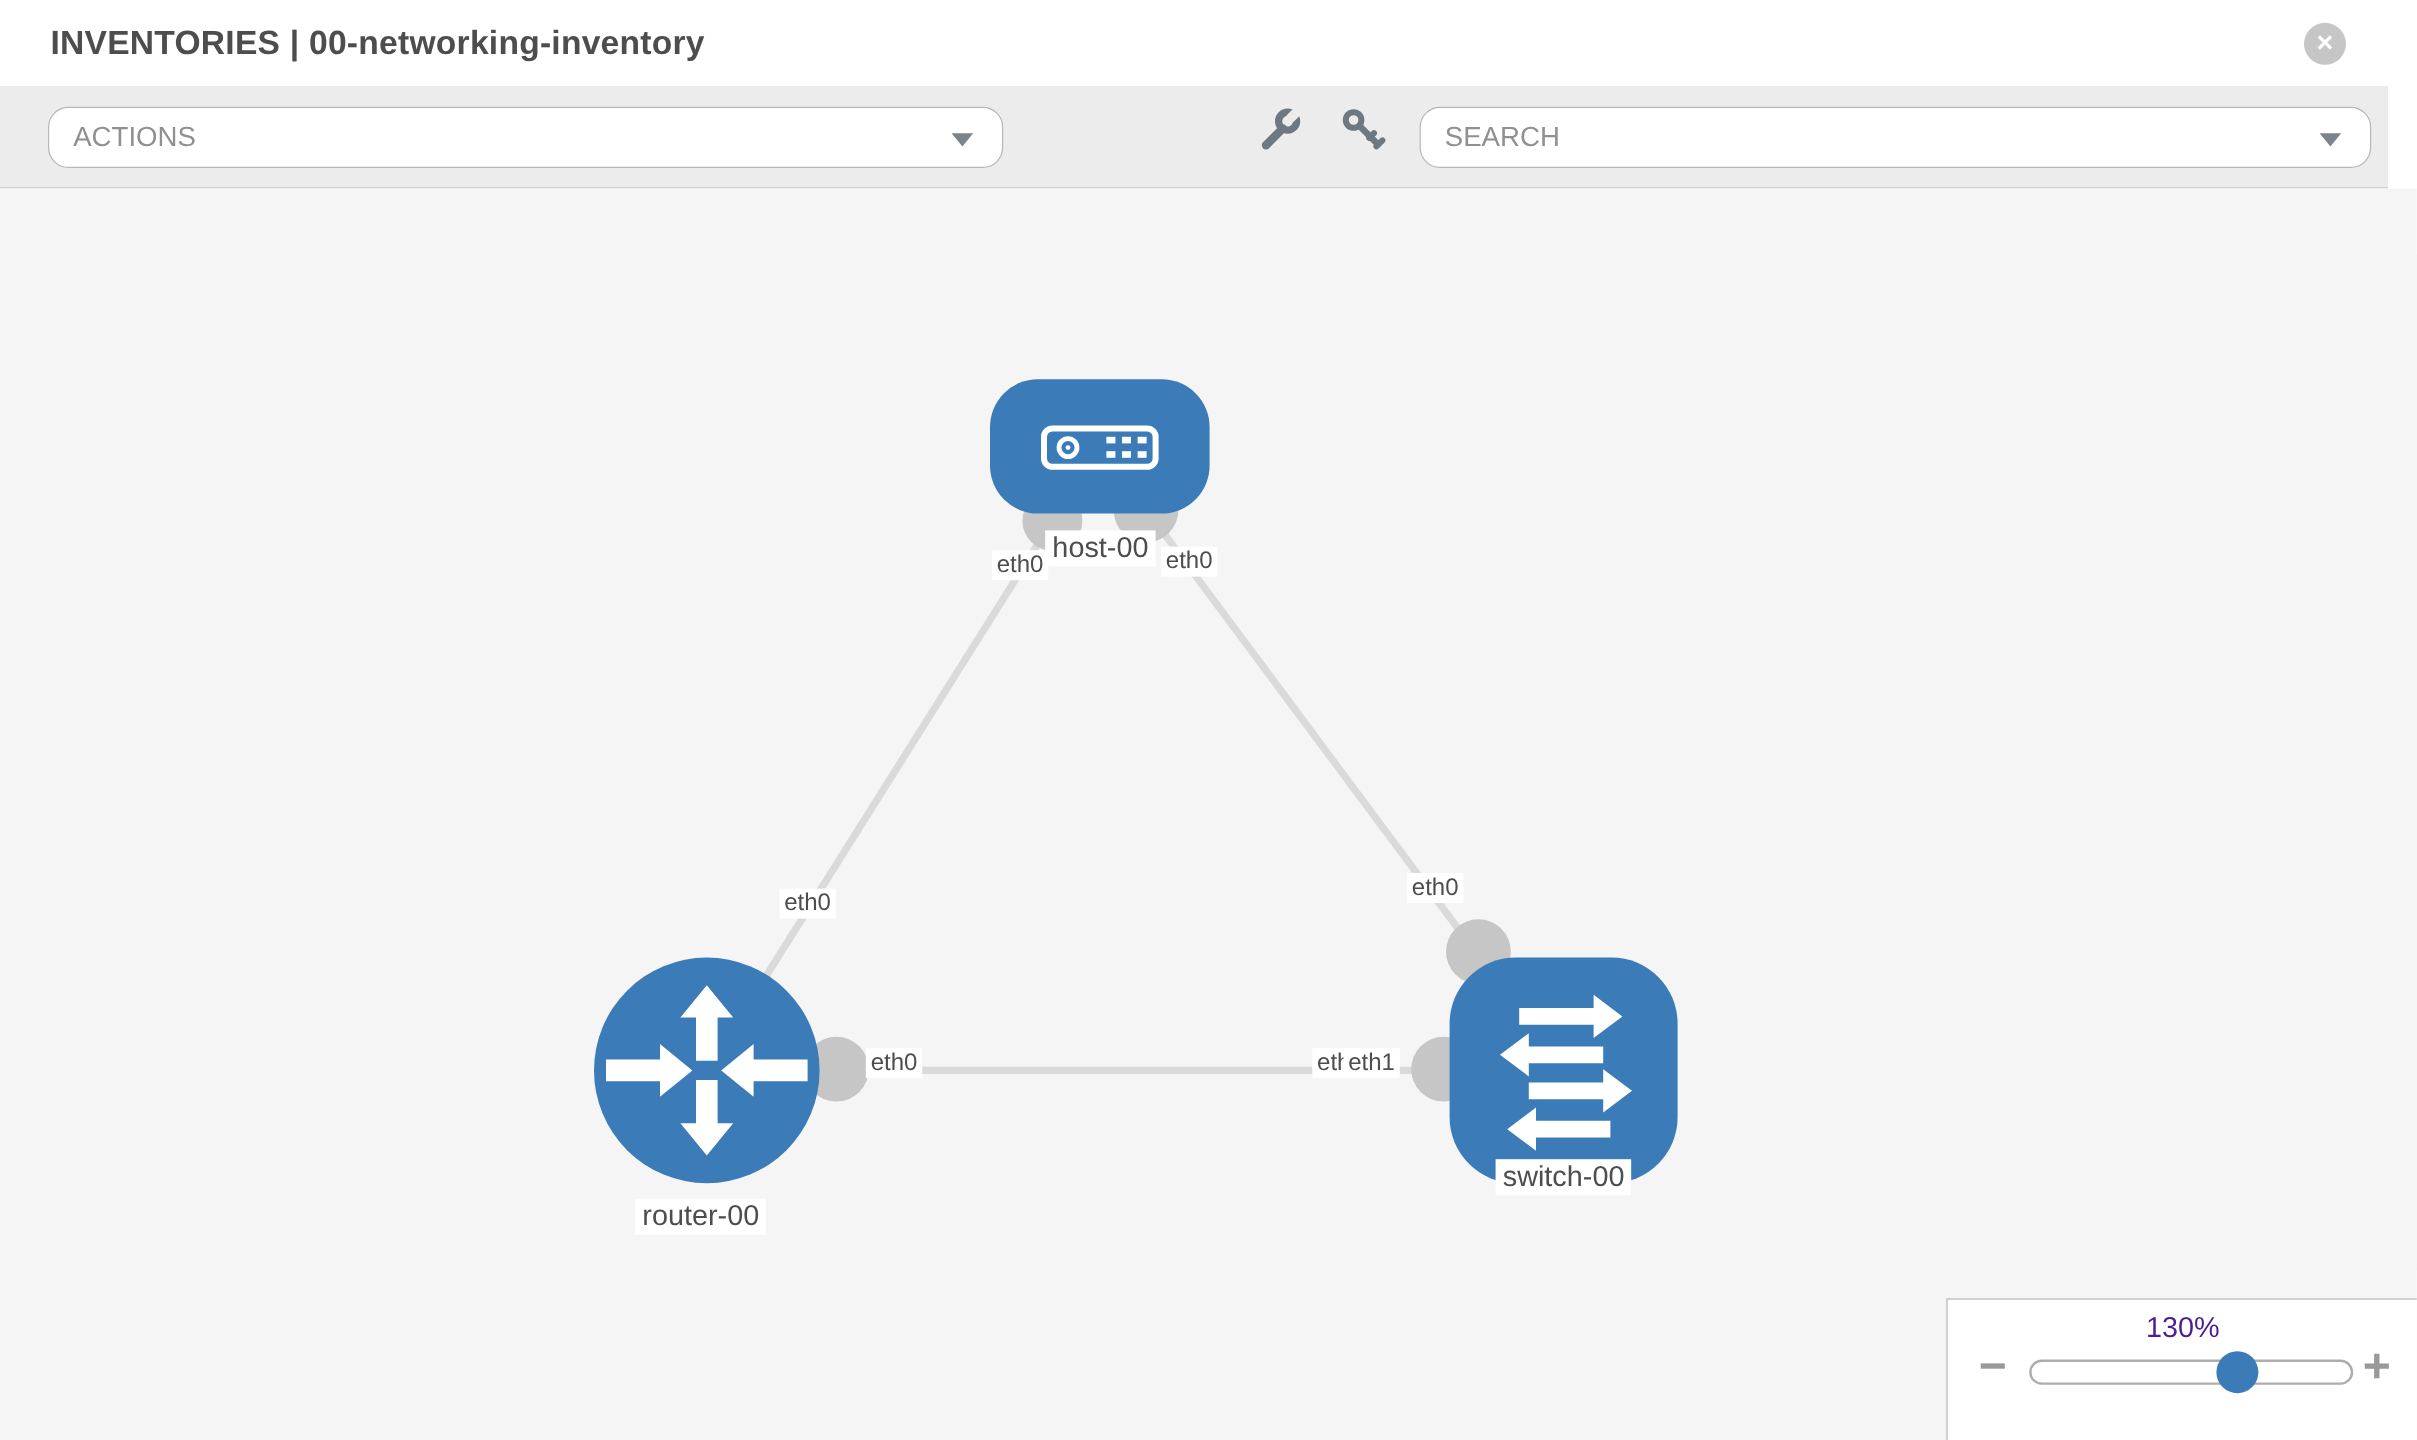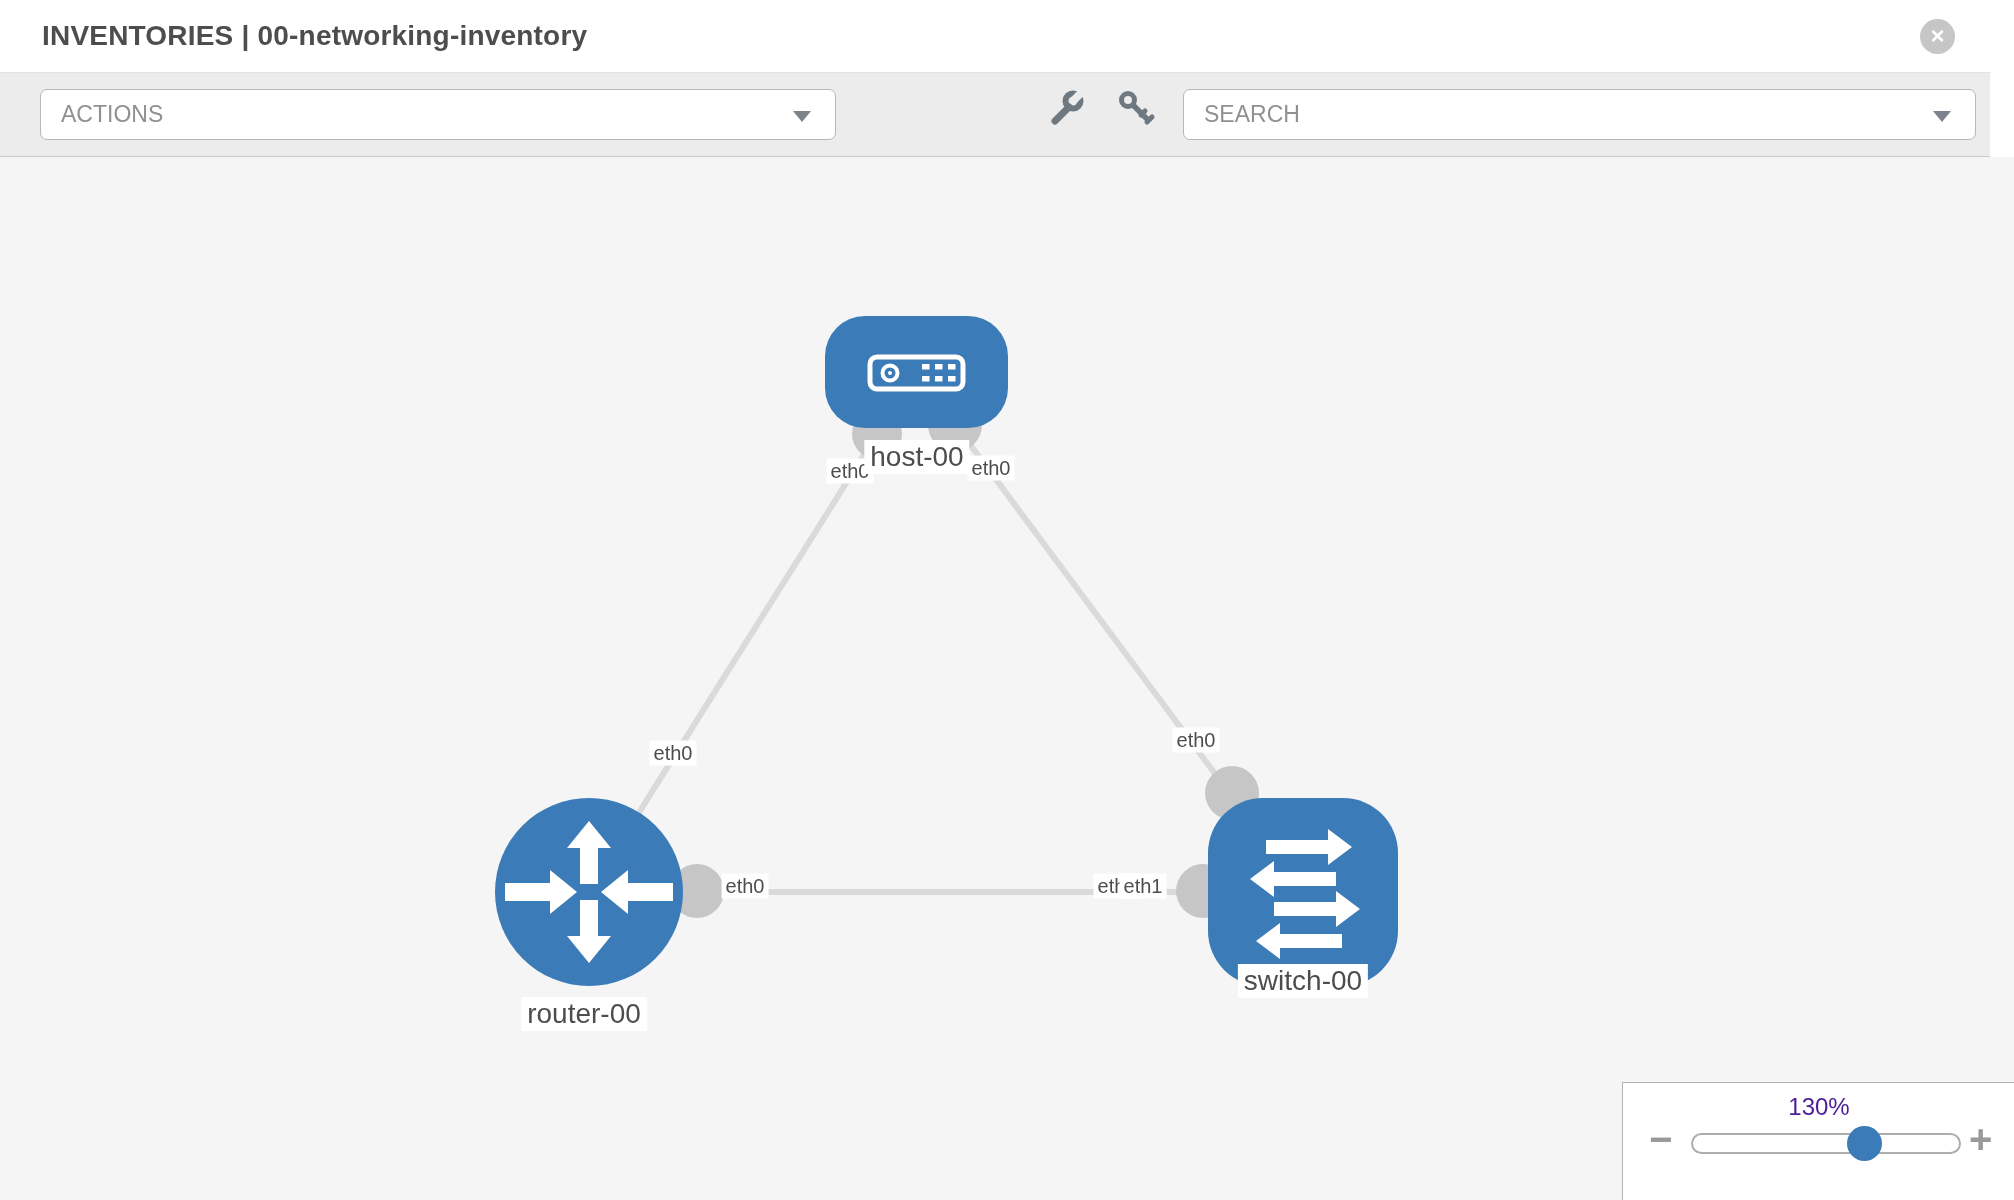--- a/index.html
+++ b/index.html
@@ -12,39 +12,39 @@
   .header-title{position:absolute;left:42px;top:0;height:72px;line-height:72px;
     font-size:28px;font-weight:bold;color:#4d4d4d;letter-spacing:0.2px;}
   .close-btn{position:absolute;right:35px;top:19px;width:35px;height:35px;border-radius:50%;
     background:#c6c6c6;color:#fff;font-size:24px;font-weight:bold;text-align:center;
     line-height:33px;cursor:pointer;}
 
   
   .toolbar{position:absolute;left:0;top:73px;width:100%;height:83px;background:#ececec;
     border-bottom:1px solid #c9c9c9;}
   .select-box{position:absolute;top:16px;height:51px;background:#fff;
-    border:1px solid #b7b7b7;border-radius:7px;box-sizing:border-box;}
+    border:1px solid #b7b7b7;border-radius:17px;box-sizing:border-box;}
   .select-box .select-label{position:absolute;left:20px;top:0;height:49px;line-height:49px;
     font-size:23px;color:#909090;}
   .caret{position:absolute;right:24px;top:21px;width:0;height:0;
     border-left:9px solid transparent;border-right:9px solid transparent;
     border-top:11px solid #7d838a;}
   .actions-box{left:40px;width:796px;}
   .search-box{left:1183px;width:793px;text-align:right;}
   .tool-icon{position:absolute;top:15px;width:40px;height:40px;cursor:pointer;}
   .wrench-pos{left:1046px;}
   .key-pos{left:1116px;}
 
   
   .canvas{position:absolute;left:0;top:157px;width:2014px;height:1043px;background:#f5f5f5;}
   .canvas svg.topo{position:absolute;left:0;top:0;}
 
   .net-label{position:absolute;transform:translate(-50%,-50%);background:#fff;
     color:#4d4d4d;white-space:nowrap;}
-  .node-label{font-size:28px;padding:1px 6px;}
+  .node-label{font-size:24px;padding:1px 6px;}
   .if-label{font-size:20px;padding:1px 4px;}
 
   
   .zoom-panel{position:absolute;left:1622px;top:925px;width:400px;height:160px;
     background:#fff;border:1px solid #b3b3b3;box-sizing:border-box;}
   .zoom-level{position:absolute;left:0;top:10px;width:392px;text-align:center;
     font-size:24px;color:#4c1d95;}
   .zoom-minus,.zoom-plus{position:absolute;top:36px;font-size:40px;font-weight:bold;
     color:#999;cursor:pointer;line-height:40px;}
   .zoom-minus{left:26px;}

